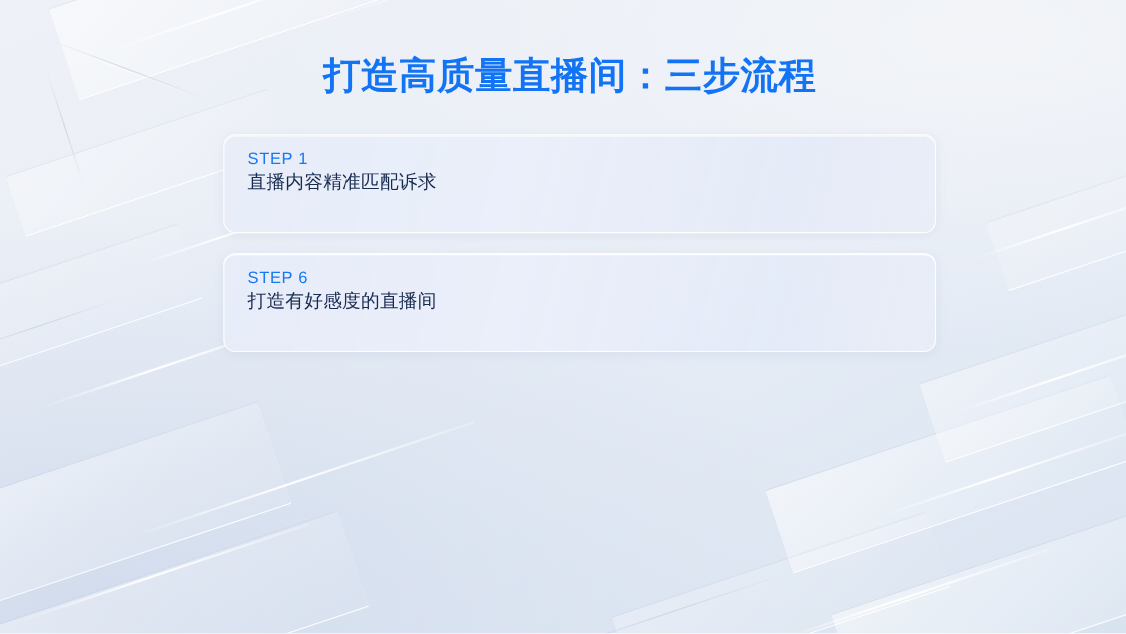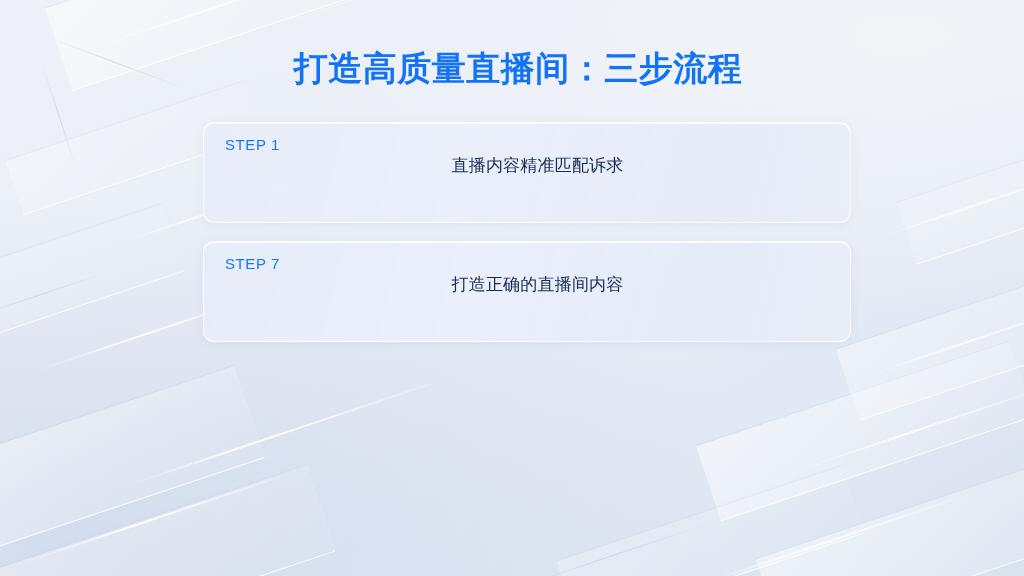--- a/index.html
+++ b/index.html
@@ -112,21 +112,21 @@
   .cards {
     position: absolute;
     left: 203px;
     top: 122px;
     width: 648px;
   }
 
   .card {
     position: relative;
     width: 648px;
-    height: 101px;
+    height: 90px;
     box-sizing: border-box;
     margin-bottom: 18px;
     border-radius: 11px;
     border: 1.5px solid rgba(255,255,255,0.92);
     background: linear-gradient(104deg,
                  rgba(231,236,248,0.96) 0%,
                  rgba(234,239,250,0.94) 42%,
                  rgba(228,234,247,0.92) 78%,
                  rgba(233,237,247,0.95) 100%);
     box-shadow:
@@ -157,21 +157,20 @@
   }
 
   .card-sub {
     font-size: 17px;
     font-weight: normal;
     color: #172a4f;
     line-height: 1.2;
     letter-spacing: 0.2px;
     white-space: nowrap;
     margin: 0;
-    text-align: center;
   }
 </style>
 </head>
 <body>
 
 <div id="slide">
 
   <div class="bg-layer">
     <div class="plate p-a"></div>
     <div class="plate p-b"></div>
@@ -206,18 +205,18 @@
 
   <div class="cards">
 
     <div class="card">
       <div class="step-label">STEP 1</div>
       <div class="card-sub">直播内容精准匹配诉求</div>
     </div>
 
 
     <div class="card">
-      <div class="step-label">STEP 7</div>
-      <div class="card-sub">打造正确的直播间内容</div>
+      <div class="step-label">STEP 6</div>
+      <div class="card-sub">打造有好感度的直播间</div>
     </div>
 
   </div>
 </div>
 
 </body></html>

